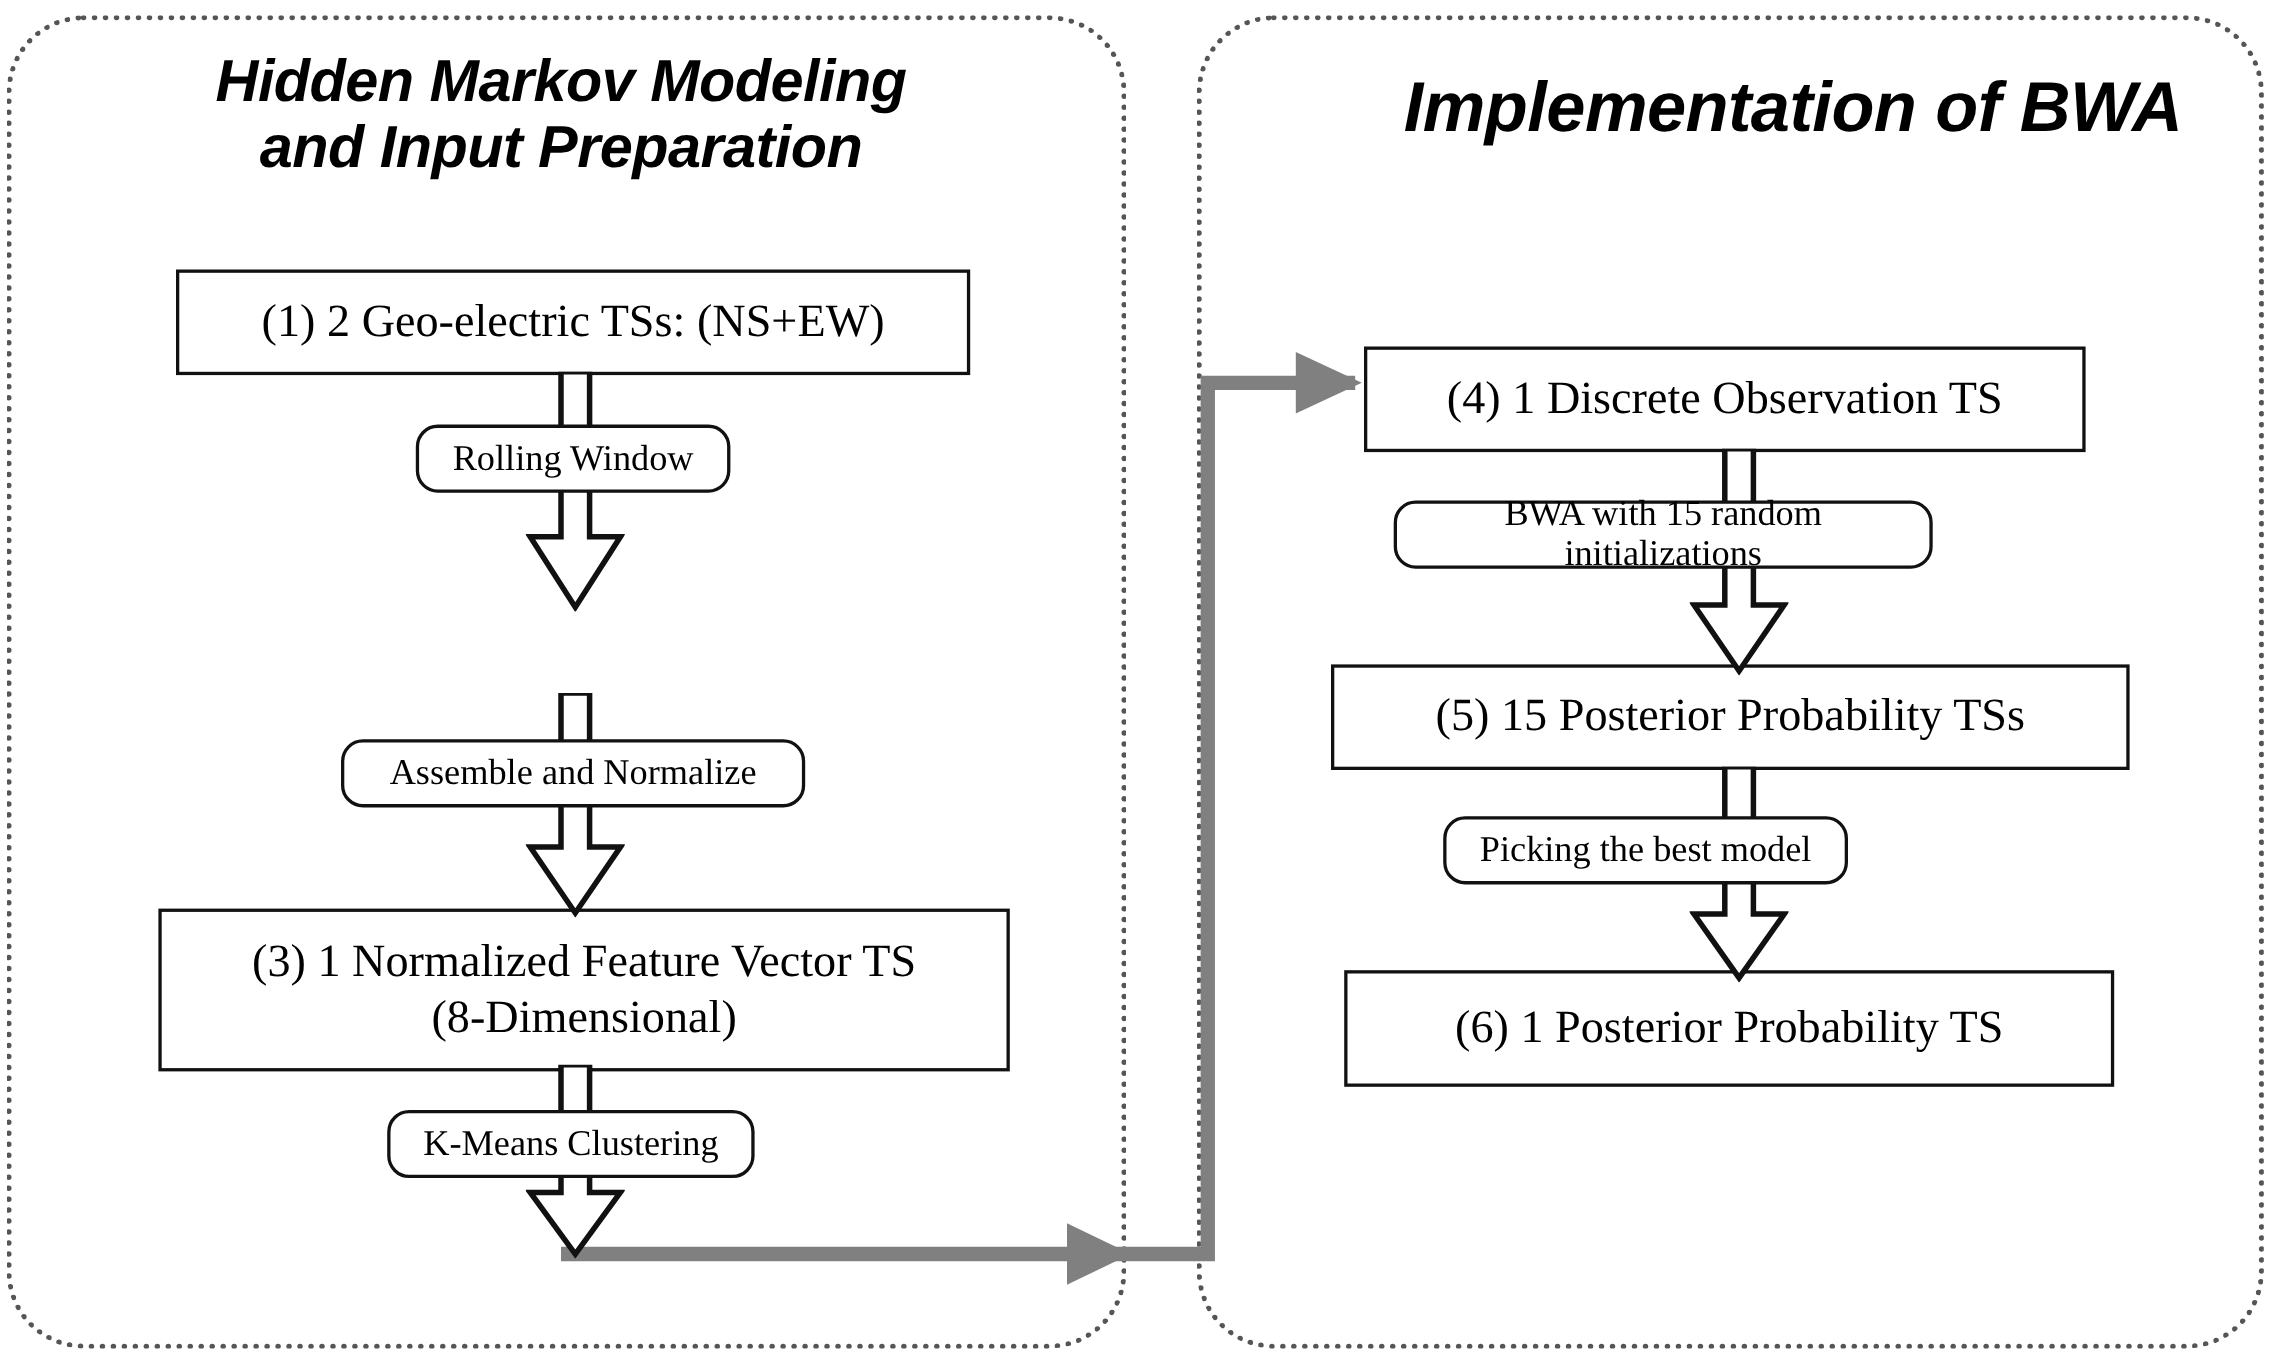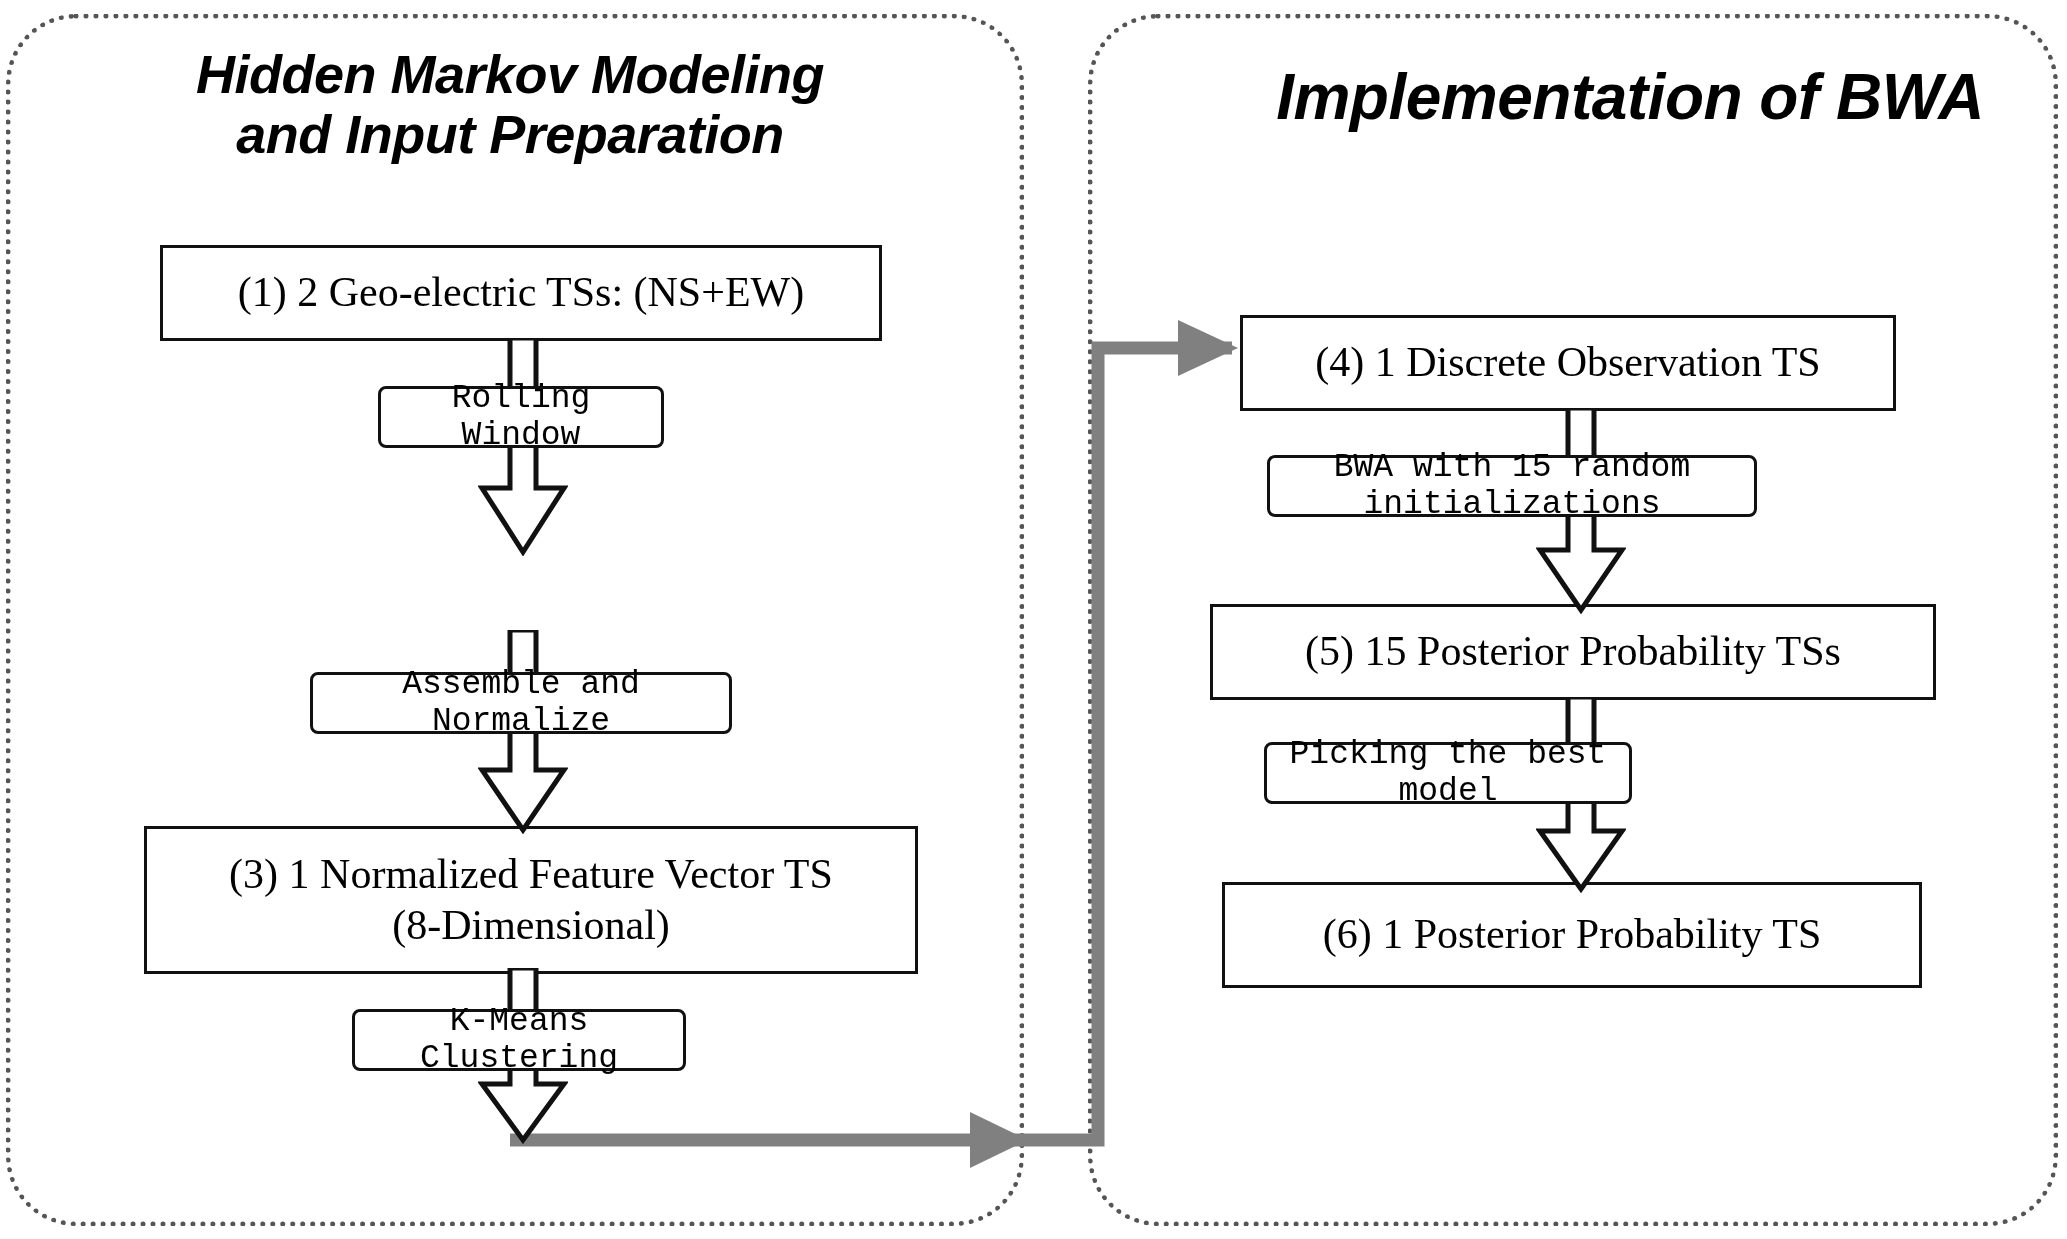--- a/index.html
+++ b/index.html
@@ -66,38 +66,37 @@
 
   
   #box-4 { left: 1240px; top: 315px; width: 656px; height: 96px; }
   #box-5 { left: 1210px; top: 604px; width: 726px; height: 96px; }
   #box-6 { left: 1222px; top: 882px; width: 700px; height: 106px; }
 
   
   .op-box {
     position: absolute;
     border: 3px solid #111111;
-    border-radius: 8px;
+    border-radius: 20px;
     background: #ffffff;
     box-sizing: border-box;
     display: flex;
     align-items: center;
     justify-content: center;
     text-align: center;
     font-size: 33px;
     color: #000000;
     z-index: 4;
     padding: 0 14px;
-    font-family: Liberation Mono, monospace;
   }
   #op-1 { left: 378px;  top: 386px; width: 286px; height: 62px; }
   #op-2 { left: 310px;  top: 672px; width: 422px; height: 62px; }
   #op-3 { left: 352px;  top: 1009px; width: 334px; height: 62px; }
   #op-4 { left: 1246px; top: 455px; width: 490px; height: 62px; margin-left: 21px; }
-  #op-5 { left: 1264px; top: 742px; width: 368px; height: 62px; }
+  #op-5 { left: 1312px; top: 742px; width: 368px; height: 62px; }
 
   
   .block-arrow {
     position: absolute;
     z-index: 2;
   }
   .block-arrow svg { display: block; width: 100%; height: 100%; }
   .block-arrow path {
     fill: #ffffff;
     stroke: #111111;

